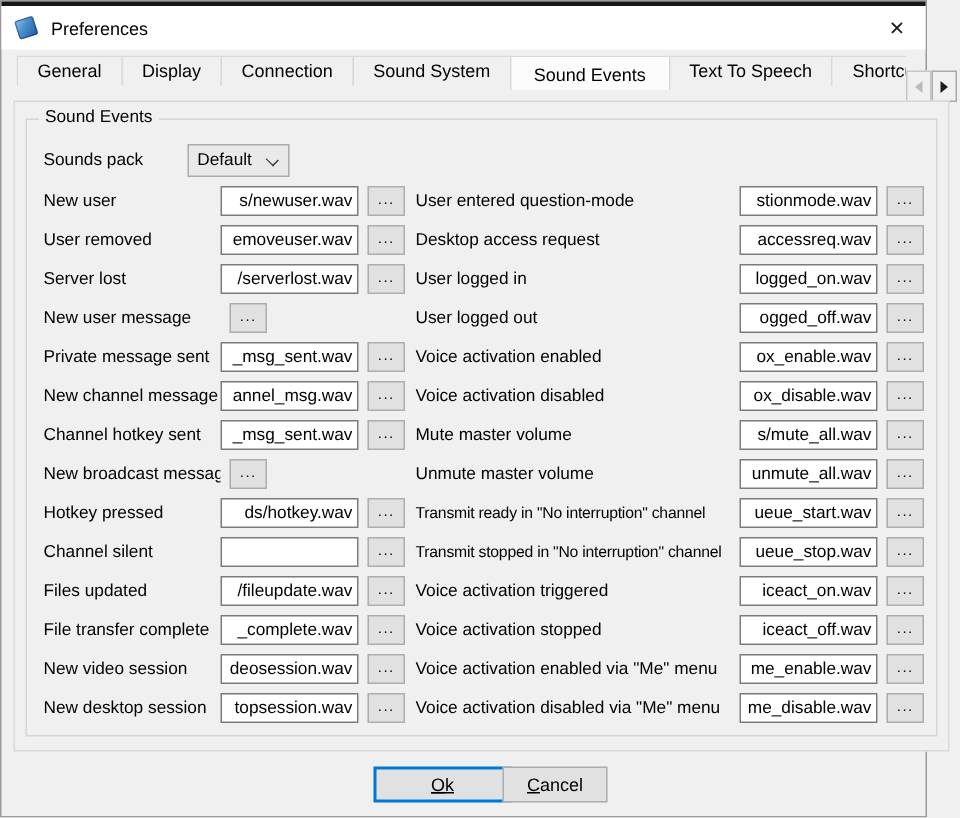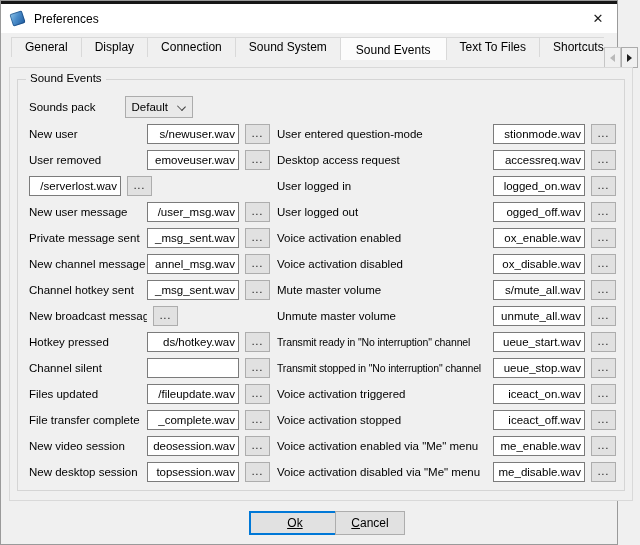--- a/index.html
+++ b/index.html
@@ -83,21 +83,21 @@
     <div class="title-text">Preferences</div>
     <div class="close-btn">✕</div>
   </div>
 
   <div class="tabstrip">
     <div class="tab">General</div>
     <div class="tab">Display</div>
     <div class="tab">Connection</div>
     <div class="tab">Sound System</div>
     <div class="tab selected">Sound Events</div>
-    <div class="tab">Text To Files</div>
+    <div class="tab">Text To Speech</div>
     <div class="tab">Shortcuts</div>
 
   </div>
   <div class="tab-scroll left">
       <span class="tri l"></span>
     </div>
   <div class="tab-scroll right">
       <span class="tri r"></span>
     </div>
 
@@ -120,26 +120,26 @@
       <span class="lbl">New user</span>
       <input class="val" value="s/newuser.wav" style="">
       <button class="browse">...</button>
     </div>
     <div class="row">
       <span class="lbl">User removed</span>
       <input class="val" value="emoveuser.wav" style="">
       <button class="browse">...</button>
     </div>
     <div class="row">
+      <span class="lbl">Server lost</span>
       <input class="val" value="/serverlost.wav" style="">
       <button class="browse">...</button>
     </div>
     <div class="row">
       <span class="lbl">New user message</span>
-      <input class="val" value="/user_msg.wav" style="">
       <button class="browse">...</button>
     </div>
     <div class="row">
       <span class="lbl">Private message sent</span>
       <input class="val" value="_msg_sent.wav" style="">
       <button class="browse">...</button>
     </div>
     <div class="row">
       <span class="lbl">New channel message</span>
       <input class="val" value="annel_msg.wav" style="">

